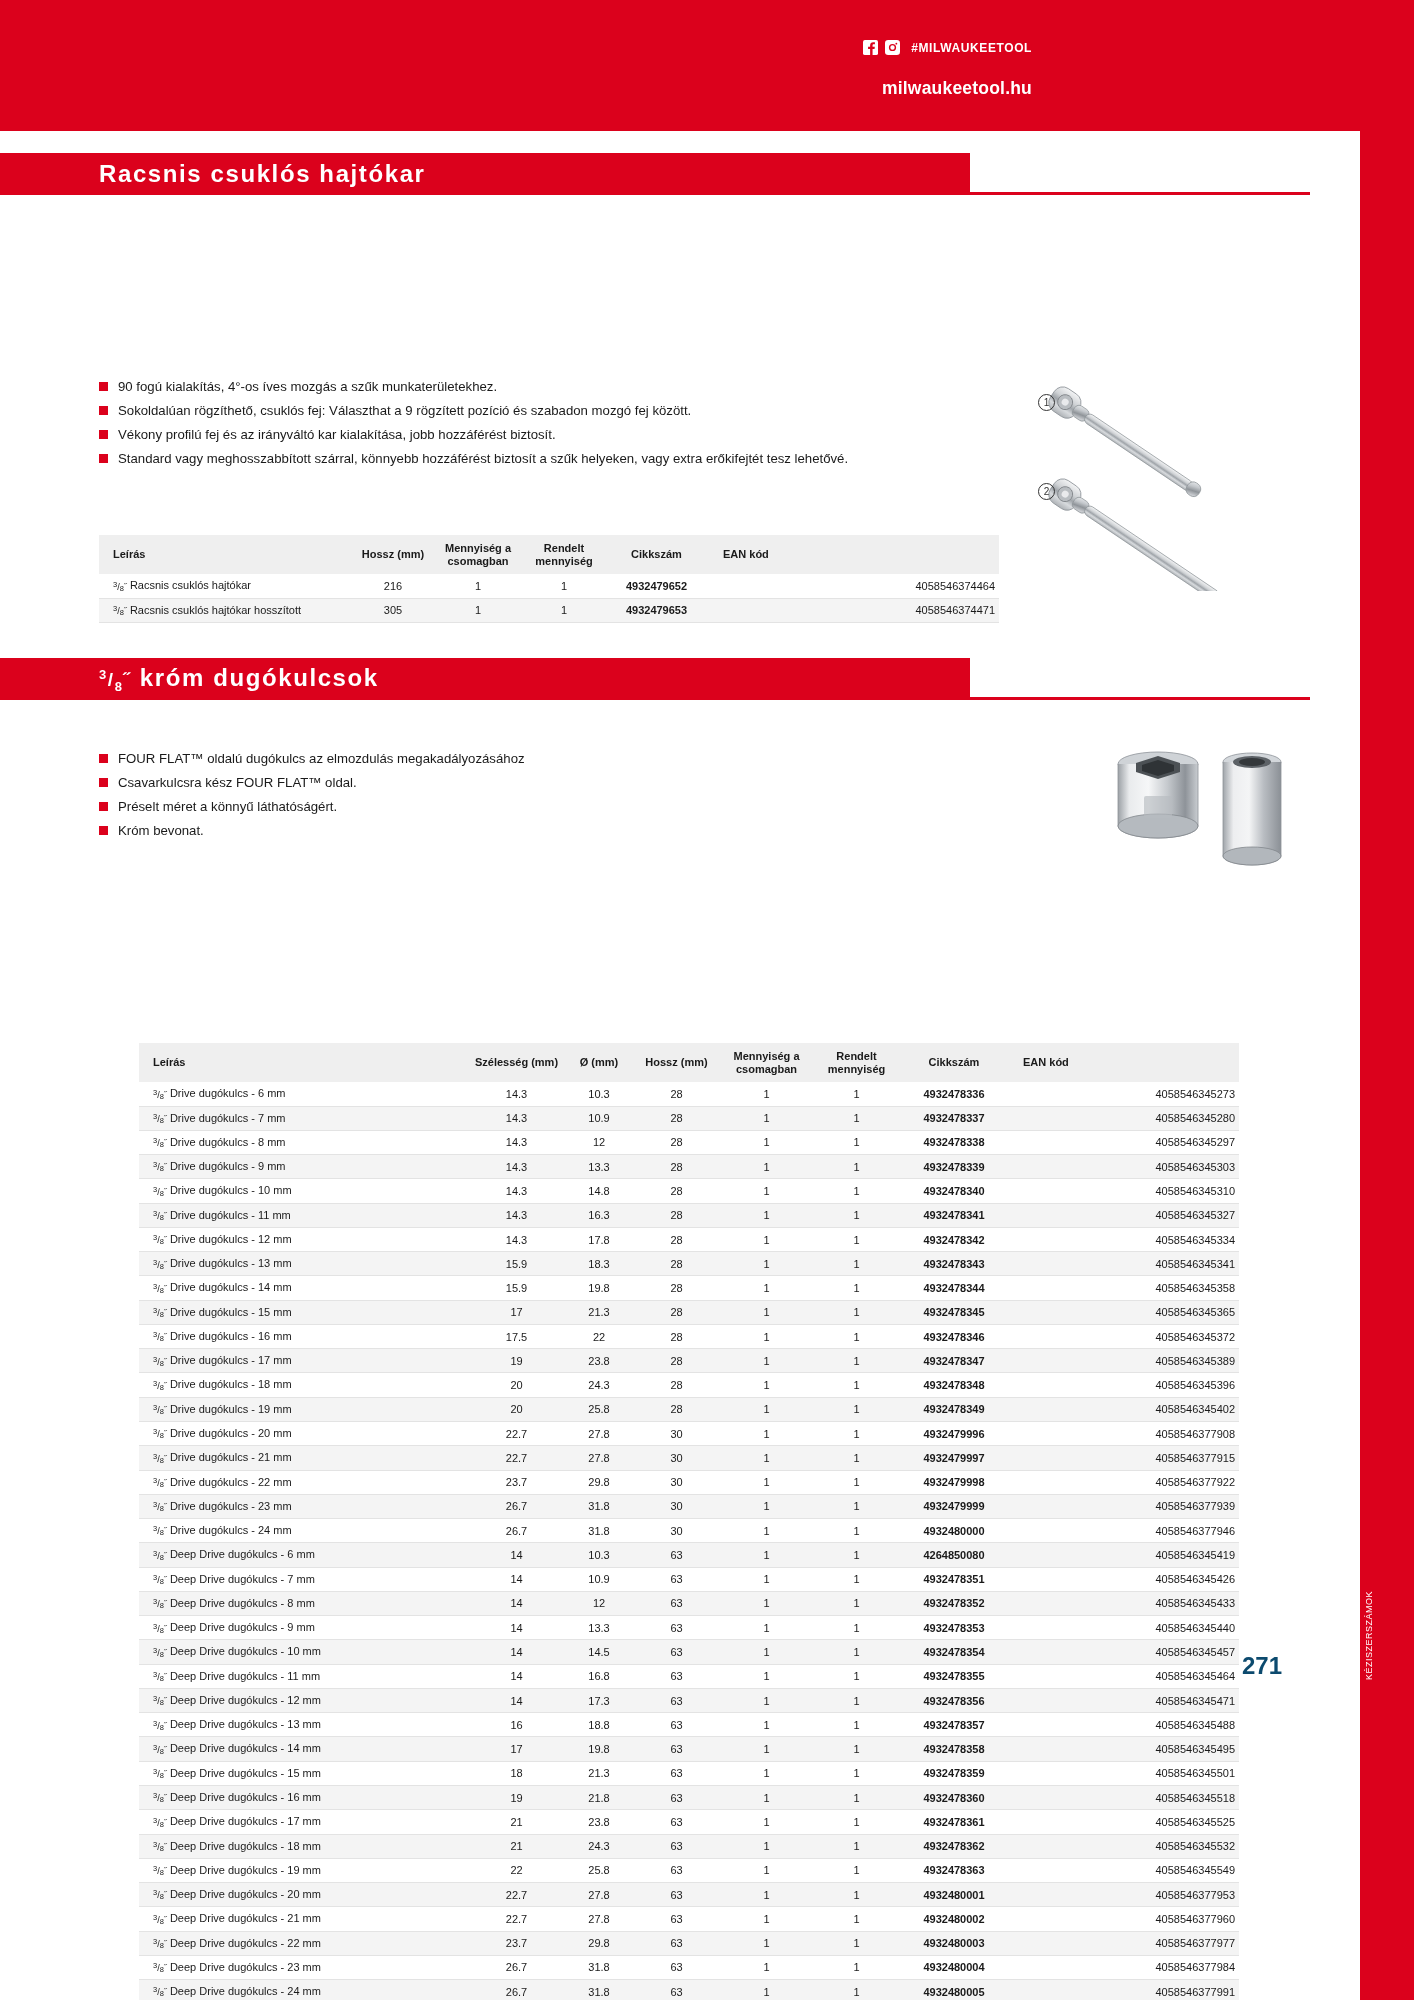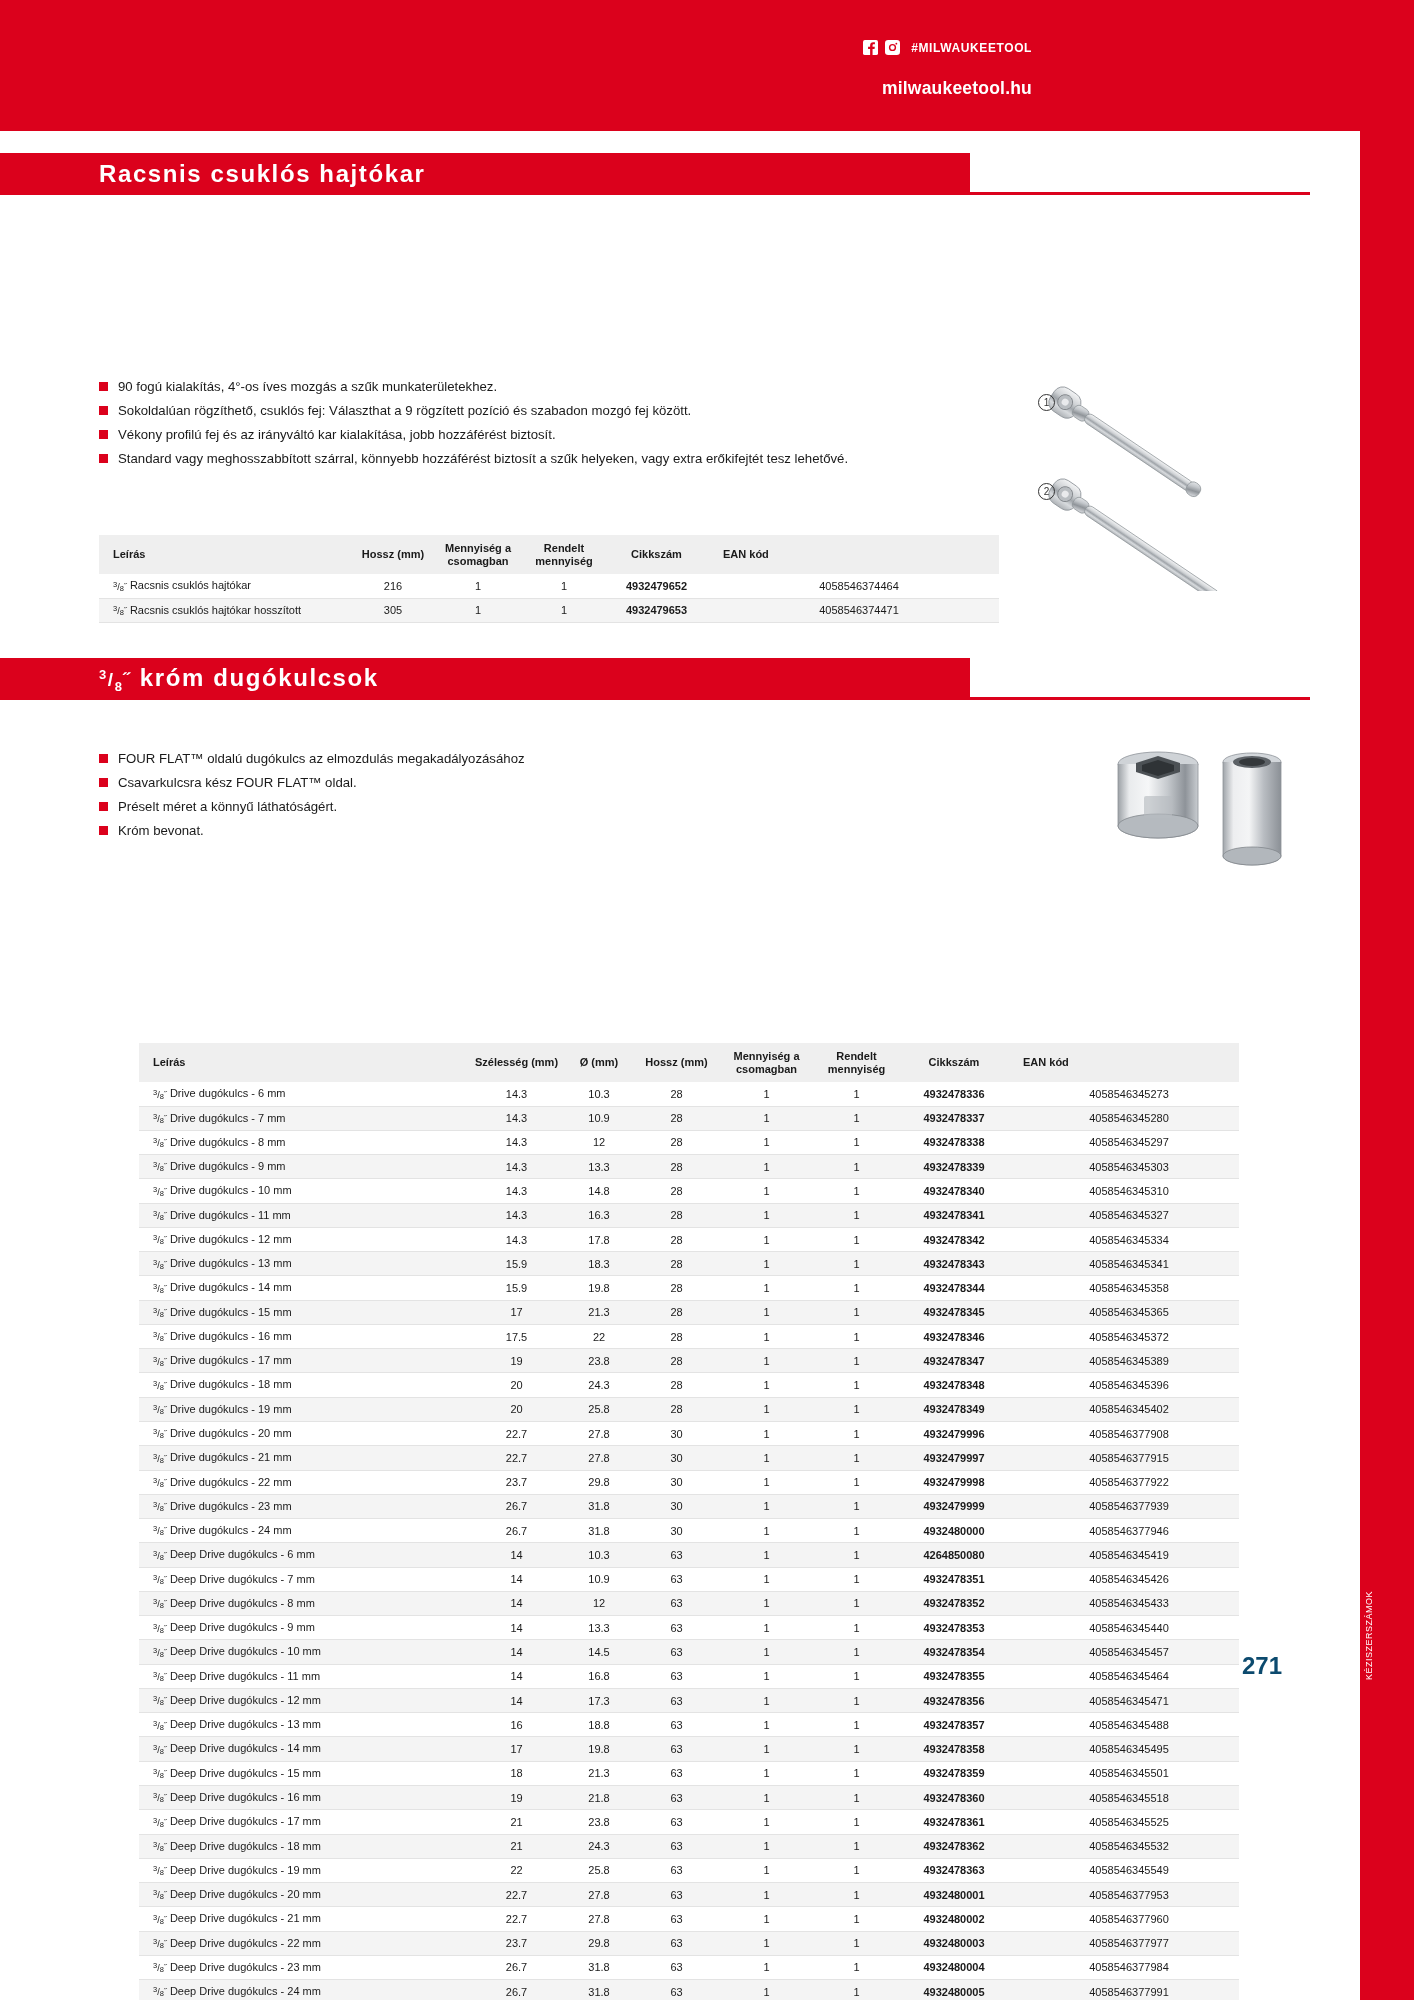--- a/index.html
+++ b/index.html
@@ -137,21 +137,21 @@
   table.prodtable thead th.left { text-align: left; padding-left: 14px; }
   table.prodtable tbody td {
     padding: 5px 4px;
     text-align: center;
     vertical-align: middle;
     border-bottom: 1px solid #e3e3e3;
   }
   table.prodtable tbody td.left { text-align: left; padding-left: 14px; }
   table.prodtable tbody tr.alt td { background: #f4f4f4; }
   table.prodtable tbody td.code { font-weight: bold; }
-  table.prodtable tbody td.ean { text-align: center; padding-left: 14px; }
+  table.prodtable tbody td.ean { text-align: right; padding-left: 14px; }
   table.prodtable thead th.ean { text-align: left; padding-left: 14px; }
 
   .frac { font-size: 9px; }
   .frac sup { font-size: 7.5px; vertical-align: 0.45em; }
   .frac sub { font-size: 7.5px; vertical-align: -0.12em; }
 
   
   .page-no {
     position: absolute;
     right: 78px; bottom: 40px;

